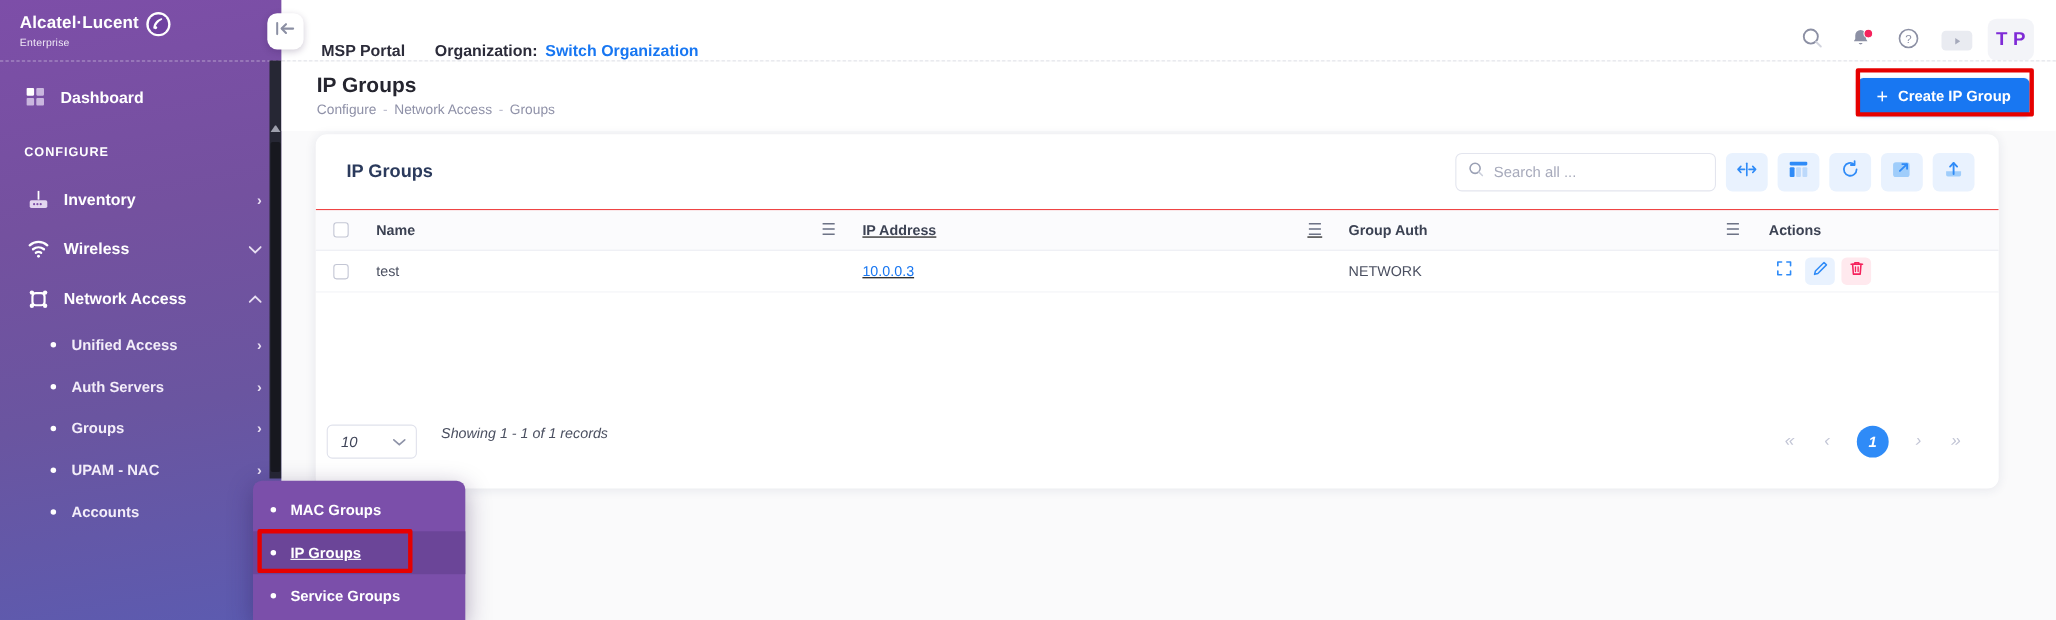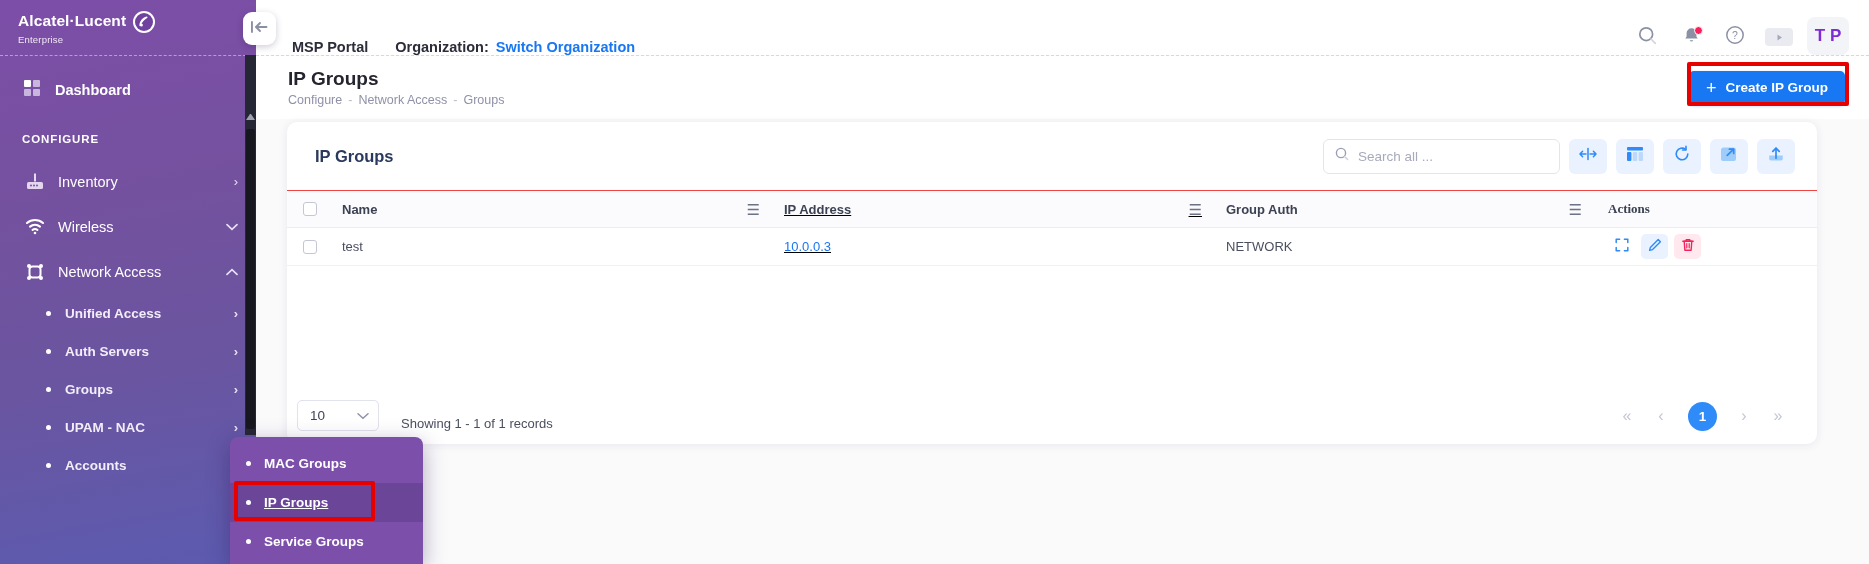--- a/index.html
+++ b/index.html
@@ -47,21 +47,21 @@
     height: 42px; padding-left: 24px; cursor: pointer;
     font-size: 14.5px; font-weight: 700; color: #ffffff;
   }
   .nav-section-label {
     font-size: 11.5px; font-weight: 700; letter-spacing: .9px;
     color: #ffffff; padding: 22px 0 14px 22px;
   }
   .nav-item {
     display: flex; align-items: center; height: 45px;
     padding: 0 18px 0 22px; cursor: pointer;
-    font-size: 14.5px; font-weight: 400; color: #ffffff;
+    font-size: 14.5px; font-weight: 700; color: #ffffff;
   }
   .nav-item .ni-icon { width: 26px; flex: none; display: flex; align-items: center; justify-content: center; }
   .nav-item .ni-label { flex: 1; margin-left: 10px; }
   .chev { color: #e8dff2; font-size: 13px; display: inline-block; line-height: 1; }
   .nav-sub {
     display: flex; align-items: center; height: 38px;
     padding: 0 18px 0 46px; cursor: pointer;
     font-size: 13.5px; font-weight: 600; color: #f3edf9;
   }
   .nav-sub .bullet {
@@ -227,21 +227,21 @@
     border-top: 1px solid #ef4444; border-bottom: 1px solid #ecedf3;
   }
   .trow {
     display: flex; align-items: center; height: 38px;
     border-bottom: 1px solid #f0f1f6;
   }
   .c-check { width: 45px; display: flex; justify-content: center; flex: none; }
   .c-name { width: 442px; flex: none; display: flex; align-items: center; padding-left: 10px; }
   .c-ip   { width: 442px; flex: none; display: flex; align-items: center; padding-left: 10px; text-decoration: underline; }
   .c-type { width: 380px; flex: none; display: flex; align-items: center; padding-left: 10px; }
-  .c-act  { flex: 1; display: flex; align-items: center; padding-left: 12px; font-family: Liberation Serif, serif; }
+  .c-act  { flex: 1; display: flex; align-items: center; padding-left: 12px; }
   .th-text { font-size: 13px; font-weight: 700; color: #3c4253; flex: 1; }
   .col-menu {
     color: #6d7386; font-size: 15px; margin-right: 14px; cursor: pointer;
     line-height: 1; user-select: none;
   }
   .cell { font-size: 13px; color: #4a4f60; }
   .cell-link { font-size: 13px; color: #1877f2; cursor: pointer; }
   .chk {
     width: 14px; height: 14px; border: 1px solid #c3c6d4;
     border-radius: 3px; background: #fff; cursor: pointer;
@@ -253,21 +253,21 @@
   }
   .act-expand { background: #ffffff; }
   .act-edit { background: #e9f2fe; }
   .act-del { background: #ffe9ee; }
   .table-body-fill { height: 98px; background: #ffffff; }
 
   
   .card-footer {
     position: absolute; left: 287px; top: 453px;
     width: 1530px; height: 45px;
-    display: flex; align-items: flex-end; padding: 0 24px 0 10px;
+    display: flex; align-items: flex-start; padding: 0 24px 0 10px; font-style: italic;
   }
   .page-size {
     width: 82px; height: 31px; border: 1px solid #e0e2ec; border-radius: 5px;
     display: flex; align-items: center; justify-content: space-between;
     padding: 0 9px 0 12px; background: #ffffff; cursor: pointer;
   }
   .page-size span { font-size: 13.5px; color: #3f4458; }
   .records { font-size: 13px; color: #4a4f60; margin-left: 22px; }
   .pager { margin-left: auto; display: flex; align-items: center; gap: 4px; }
   .pg {

